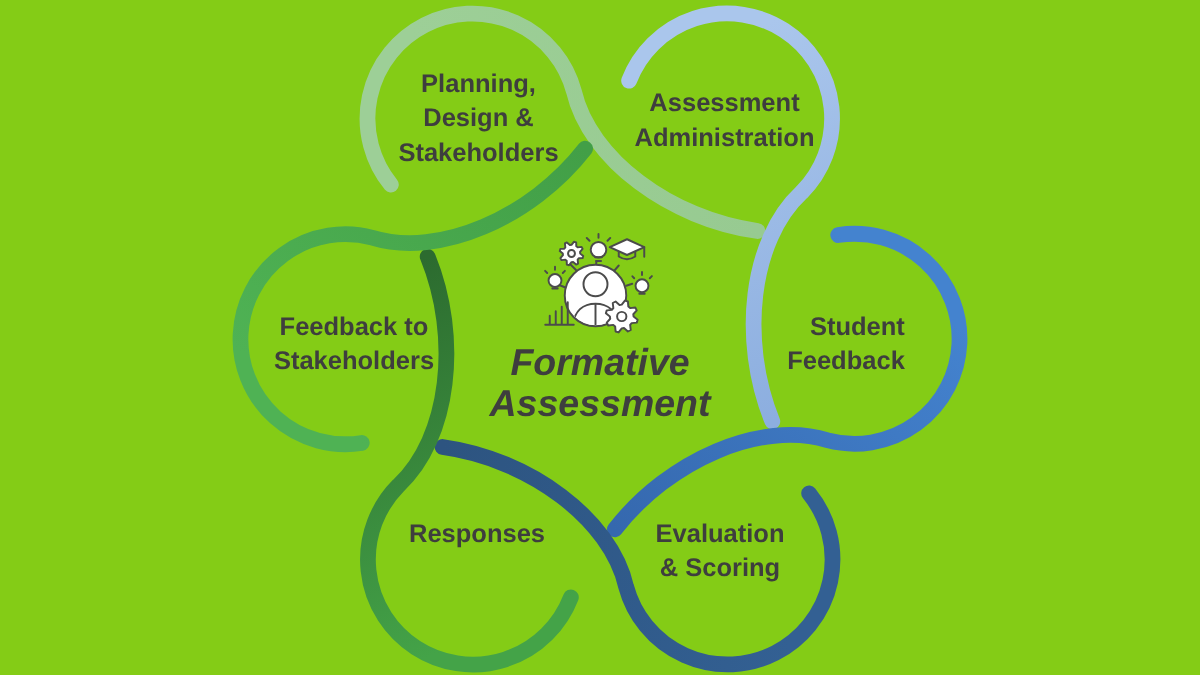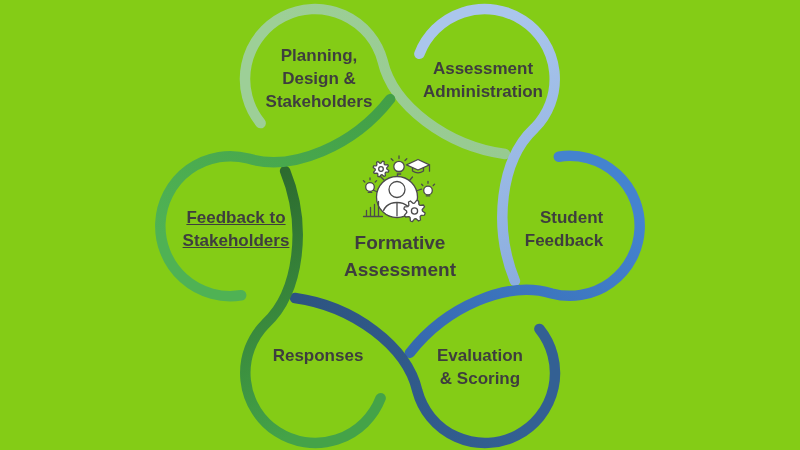--- a/index.html
+++ b/index.html
@@ -10,25 +10,25 @@
   .abs{position:absolute;left:0;top:0;width:800px;height:450px;pointer-events:none;}
   .lbl{
     position:absolute;transform:translateX(-50%);text-align:center;
     font-weight:700;font-size:17px;line-height:23px;color:#3E3E3E;white-space:nowrap;
   }
   #lbl-planning{left:319px;top:44px;}
   #lbl-administration{left:483px;top:57px;}
   #lbl-responses{left:564px;top:206px;text-align:right;}
   #lbl-evaluation{left:480px;top:344px;}
   #lbl-analysis{left:318px;top:344px;}
-  #lbl-feedback{left:236px;top:206px;text-decoration:underline;}
+  #lbl-feedback{left:236px;top:206px;}
   .center-lbl{
     position:absolute;left:400px;top:229px;transform:translateX(-50%);
-    text-align:center;font-weight:700;font-size:19px;line-height:27px;
-    color:#3E3E3E;white-space:nowrap;
+    text-align:center;font-weight:700;font-size:25px;line-height:27px;
+    color:#3E3E3E;white-space:nowrap;font-style:italic;
   }
 </style>
 </head>
 <body>
 
 <div class="stage">
 
   <svg id="loops-svg" class="abs" viewBox="0 0 800 450">
       <defs>
         <linearGradient id="grad-planning" gradientUnits="userSpaceOnUse" x1="260.6" y1="123.1" x2="505.0" y2="154.0">

